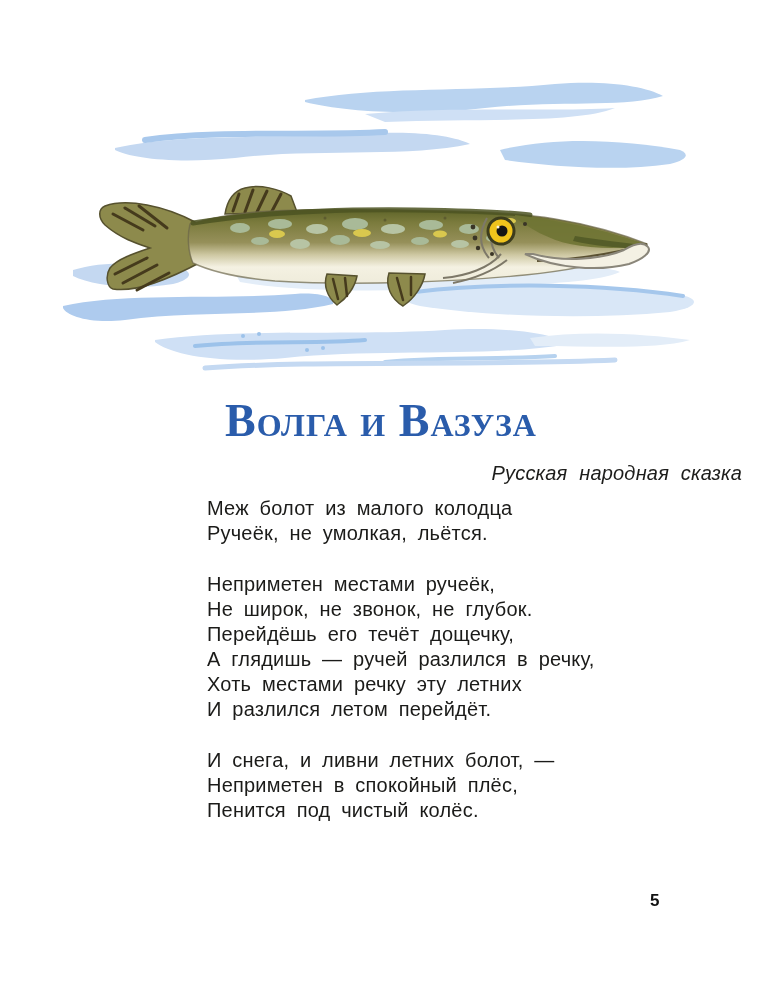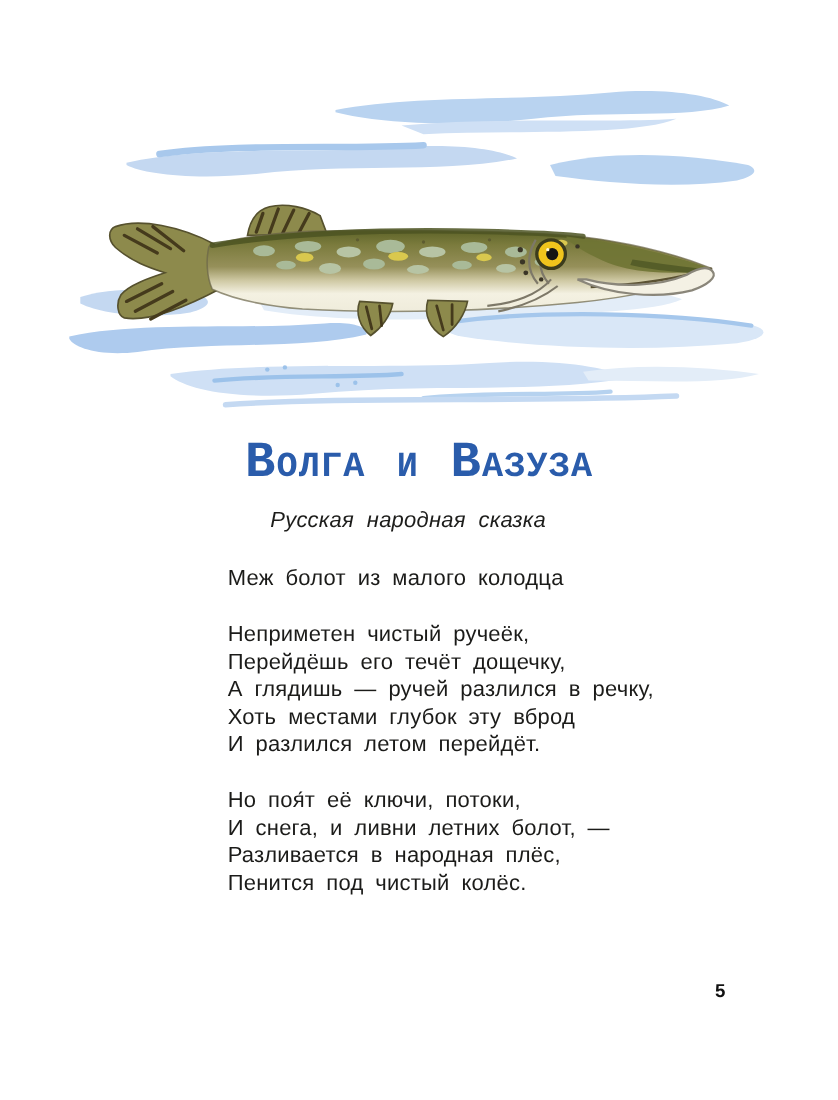--- a/index.html
+++ b/index.html
@@ -9,37 +9,37 @@
     background:#ffffff;
     font-family:"Liberation Sans",sans-serif;
     overflow:hidden;
   }
   .illustration{
     position:absolute;left:55px;top:78px;width:650px;height:300px;
   }
   .title{
     position:absolute;left:0;top:394px;width:762px;margin:0;
     text-align:center;
-    font-family:Liberation Mono, monospace;
+    font-family:Liberation Serif, serif;
     font-weight:bold;
     font-variant:small-caps;
     font-size:46px;line-height:54px;
     letter-spacing:1px;
     color:#2a5cab;
   }
   .subtitle{
     position:absolute;left:0;top:461px;width:742px;
-    text-align:center;
+    text-align:right;
     font-style:italic;
     font-size:20px;line-height:24px;
     word-spacing:6px;letter-spacing:.2px;
     color:#1d1d1b;
   }
   .poem{
-    position:absolute;left:207px;top:514px;width:480px;
+    position:absolute;left:207px;top:496px;width:480px;
     font-size:20px;line-height:25px;
     word-spacing:5px;letter-spacing:.2px;
     color:#1b1b19;
   }
   .stanza{margin:0 0 26px 0;}
   .poem .line{white-space:nowrap;}
   .page-number{
     position:absolute;left:650px;top:891px;
     font-size:17px;font-weight:bold;color:#111111;
   }
@@ -180,31 +180,32 @@
     </svg>
   </div>
 
   <h1 class="title">Волга и Вазуза</h1>
 
   <div class="subtitle">Русская народная сказка</div>
 
   <div class="poem">
     <div class="stanza">
       <div class="line">Меж болот из малого колодца</div>
+      <div class="line">Ручеёк, не умолкая, льётся.</div>
     </div>
     <div class="stanza">
-      <div class="line">Неприметен чистый ручеёк,</div>
+      <div class="line">Неприметен местами ручеёк,</div>
+      <div class="line">Не широк, не звонок, не глубок.</div>
       <div class="line">Перейдёшь его течёт дощечку,</div>
       <div class="line">А глядишь — ручей разлился в речку,</div>
-      <div class="line">Хоть местами глубок эту вброд</div>
+      <div class="line">Хоть местами речку эту летних</div>
       <div class="line">И разлился летом перейдёт.</div>
     </div>
     <div class="stanza">
-      <div class="line">Но поя́т её ключи, потоки,</div>
       <div class="line">И снега, и ливни летних болот, —</div>
-      <div class="line">Разливается в народная плёс,</div>
+      <div class="line">Неприметен в спокойный плёс,</div>
       <div class="line">Пенится под чистый колёс.</div>
     </div>
   </div>
 
   <div class="page-number">5</div>
 
 </div>
 
 </body></html>

